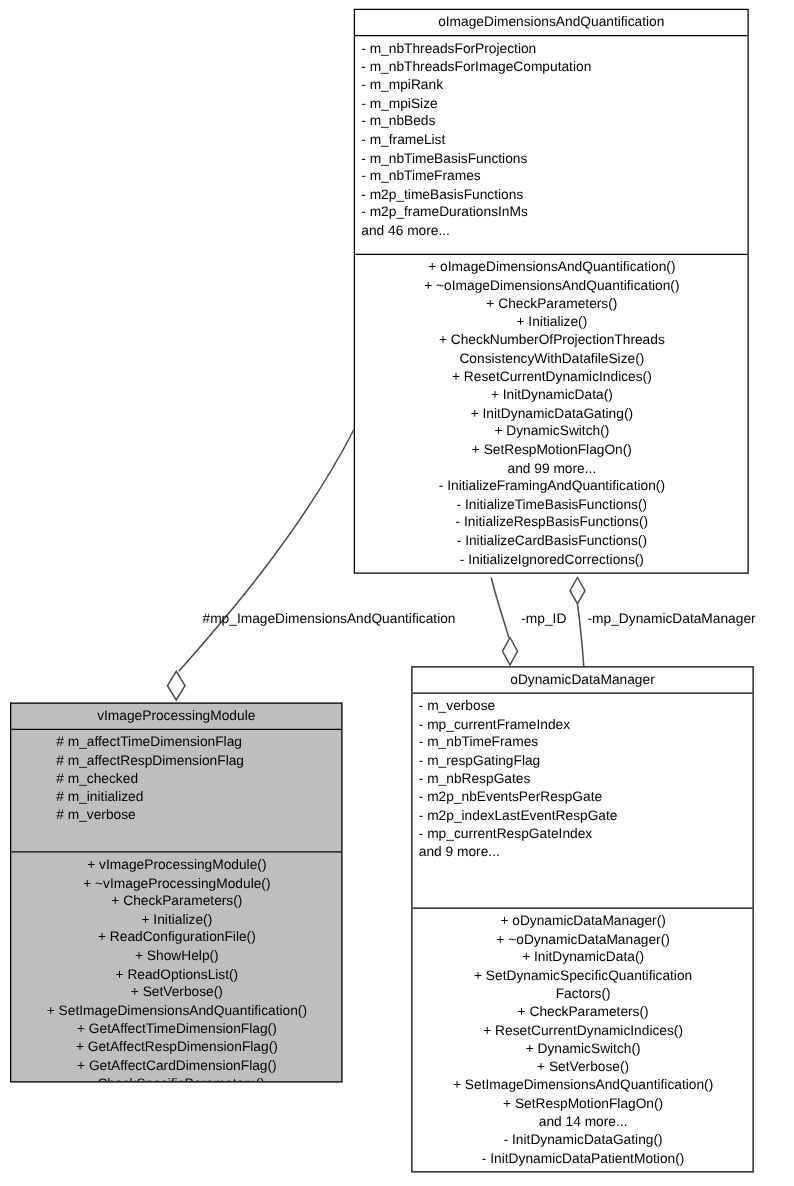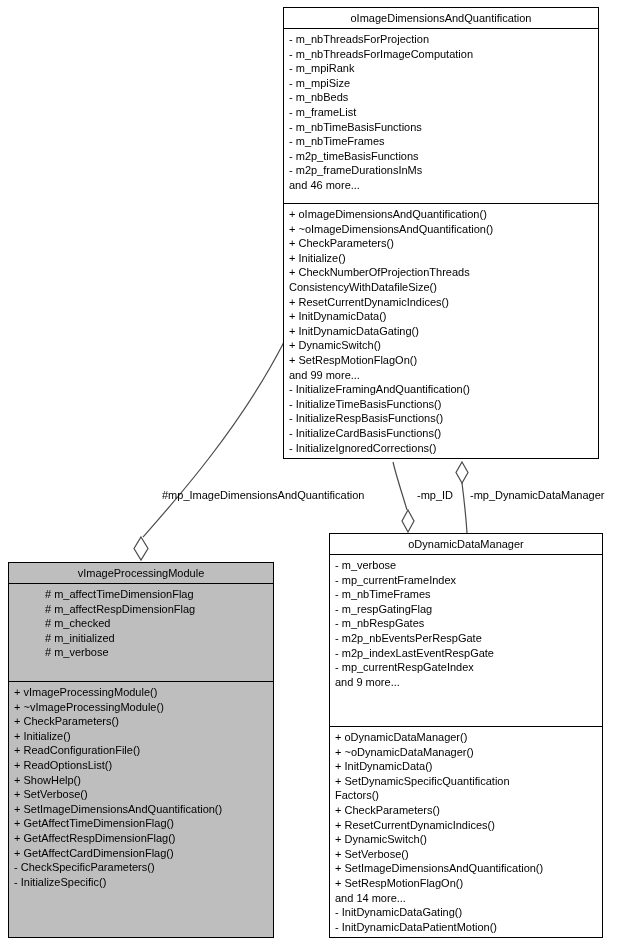--- a/index.html
+++ b/index.html
@@ -45,21 +45,21 @@
   }
   .uml-section {
     list-style: none;
     padding: 3px 4px 0 5px;
     overflow: hidden;
   }
   .uml-section li {
     line-height: 14.6px;
     white-space: nowrap;
   }
-  .uml-section.methods { border-top: 1px solid var(--border, #000000); }
+  .uml-section.methods { border-top: 1px solid var(--border, #000000); text-align: center; }
   .edge-label {
     position: absolute;
     font-size: 11px;
     line-height: 14px;
     white-space: nowrap;
   }
 </style>
 </head>
 <body>
 
@@ -115,28 +115,28 @@
 
   <div class="uml-class highlight" style="left:8px; top:562px; width:266px;">
     <div class="uml-title">vImageProcessingModule</div>
     <ul class="uml-section attrs" style="height:97px;padding-left:36px;">
         <li># m_affectTimeDimensionFlag</li>
         <li># m_affectRespDimensionFlag</li>
         <li># m_checked</li>
         <li># m_initialized</li>
         <li># m_verbose</li>
       </ul>
-    <ul class="uml-section methods" style="height:256px;">
+    <ul class="uml-section methods" style="height:184px;">
         <li>+ vImageProcessingModule()</li>
         <li>+ ~vImageProcessingModule()</li>
         <li>+ CheckParameters()</li>
         <li>+ Initialize()</li>
         <li>+ ReadConfigurationFile()</li>
+        <li>+ ShowHelp()</li>
         <li>+ ReadOptionsList()</li>
-        <li>+ ShowHelp()</li>
         <li>+ SetVerbose()</li>
         <li>+ SetImageDimensionsAndQuantification()</li>
         <li>+ GetAffectTimeDimensionFlag()</li>
         <li>+ GetAffectRespDimensionFlag()</li>
         <li>+ GetAffectCardDimensionFlag()</li>
         <li>- CheckSpecificParameters()</li>
         <li>- InitializeSpecific()</li>
       </ul>
   </div>
 

